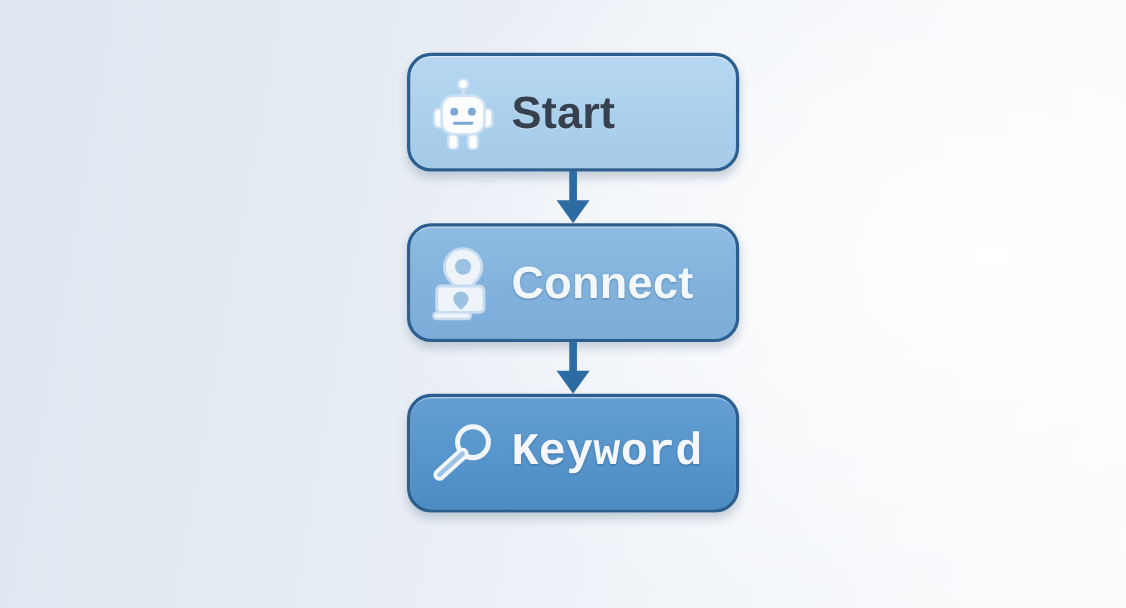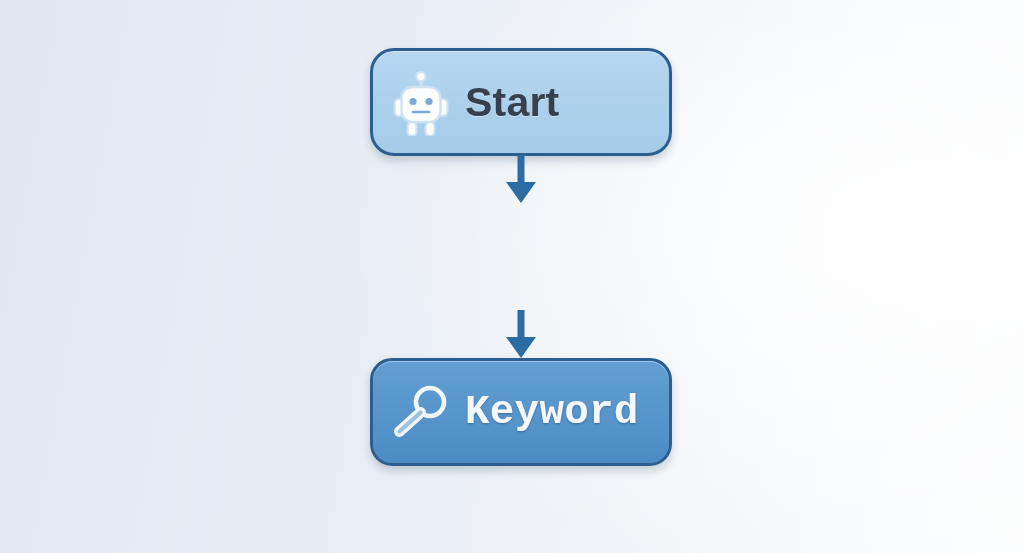--- a/index.html
+++ b/index.html
@@ -56,21 +56,20 @@
     letter-spacing: 0.2px;
     white-space: nowrap;
     line-height: 1;
     margin-left: -4px;
   }
 
   
   #node-start {
     top: 48px;
     background: linear-gradient(180deg, #b7d7f1 0%, #abd0ec 55%, #a6cbe9 100%);
-    border-radius: 24px;
   }
   #node-start .node-label {
     color: #36404f;
     text-shadow: 0 1px 0 rgba(255,255,255,0.35);
   }
 
   
   #node-connect {
     top: 203px;
     background: linear-gradient(180deg, #8dbbe2 0%, #82b2dc 55%, #7cadd9 100%);
@@ -132,20 +131,36 @@
     <div class="node-label">Start</div>
   </div>
 
   <div class="connector" id="connector-1">
     <svg width="42" height="50" viewBox="0 0 42 50" aria-hidden="true">
       <line x1="21" y1="0" x2="21" y2="30" stroke="#2d6ca2" stroke-width="7"></line>
       <polygon points="21,48 6,27 36,27" fill="#2d6ca2"></polygon>
     </svg>
   </div>
 
+  <div class="node" id="node-connect">
+    <div class="icon-slot">
+      <svg width="62" height="70" viewBox="0 0 62 70" aria-hidden="true">
+
+        <path d="M31 4 C21.6 4 14 11.6 14 21 C14 30 21 36 31 44 C41 36 48 30 48 21 C48 11.6 40.4 4 31 4 Z" fill="#eef4fa" stroke="#c7dcef" stroke-width="2.6"></path>
+        <circle cx="31" cy="20.5" r="8.6" fill="#9cc2e2" stroke="#eef4fa" stroke-width="2.6"></circle>
+
+        <path d="M11 38 L45 38 Q50 38 50 43 L50 58 Q50 62 45 62 L11 62 Q7 62 7 58 L7 43 Q7 38 11 38 Z" fill="#eef4fa" stroke="#c7dcef" stroke-width="2.6"></path>
+
+        <path d="M29 42 C24.4 42 21 45.6 21 50 C21 54.4 24.6 57 29 61 C33.4 57 37 54.4 37 50 C37 45.6 33.6 42 29 42 Z" fill="#9cc2e2" stroke="#eef4fa" stroke-width="2"></path>
+
+        <rect x="4" y="62" width="34" height="6" rx="3" fill="#eef4fa" stroke="#c7dcef" stroke-width="2.2"></rect>
+      </svg>
+    </div>
+    <div class="node-label">Connect</div>
+  </div>
 
   <div class="connector" id="connector-2">
     <svg width="42" height="50" viewBox="0 0 42 50" aria-hidden="true">
       <line x1="21" y1="0" x2="21" y2="30" stroke="#2d6ca2" stroke-width="7"></line>
       <polygon points="21,48 6,27 36,27" fill="#2d6ca2"></polygon>
     </svg>
   </div>
 
   <div class="node" id="node-keyword">
     <div class="icon-slot">

